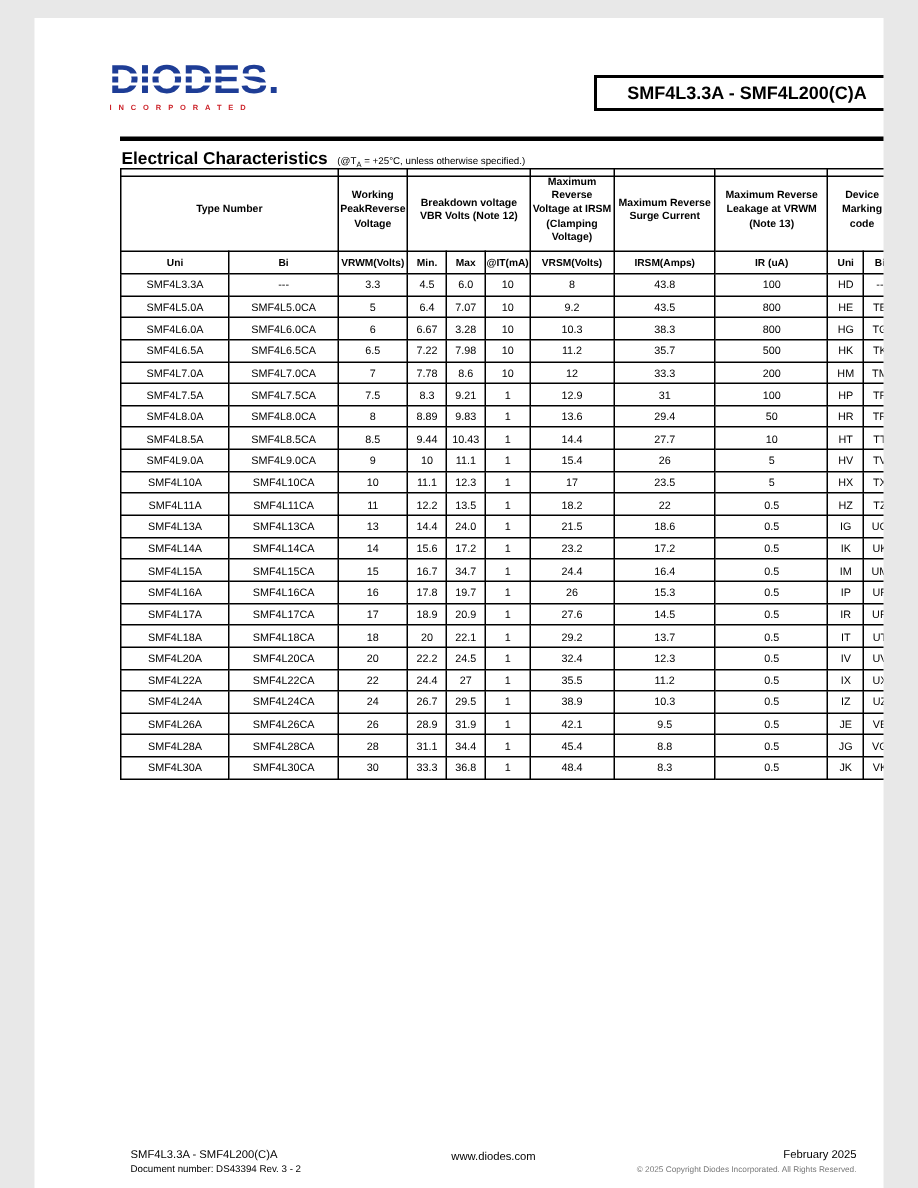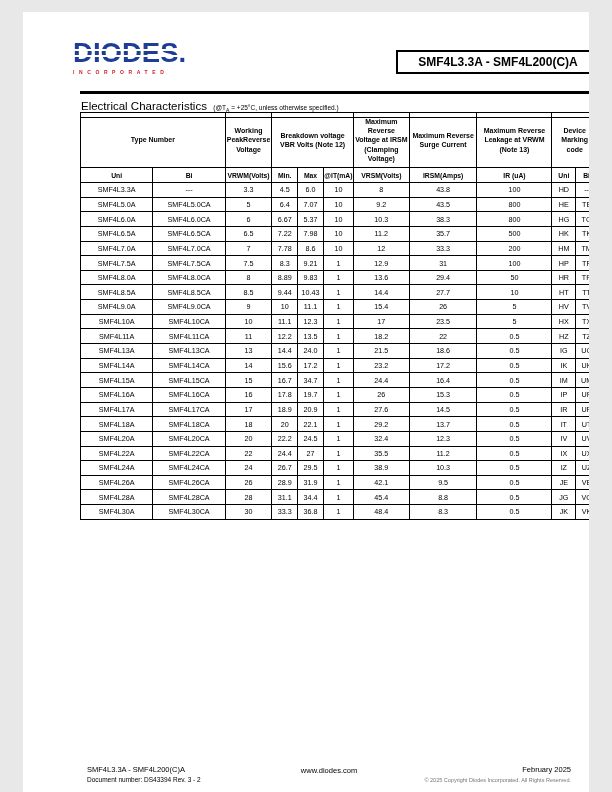--- a/index.html
+++ b/index.html
@@ -41,21 +41,21 @@
   }
 
   
   .section-head {
     position:absolute; left:57px; top:79px; width:518px;
     border-top:3px solid #000;
     border-bottom:1.5px solid #000;
     padding:2px 0 3px 1px;
     white-space:nowrap;
   }
-  .sec-title { font-size:11.5px; font-weight:normal; }
+  .sec-title { font-size:11.5px; font-weight:bold; }
   .sec-cond  { font-size:6.5px; margin-left:2px; }
   .sec-cond sub { font-size:5px; }
 
   
   table.ec {
     position:absolute; left:57px; top:100px; width:518px;
     border-collapse:collapse; table-layout:fixed;
     border:1.5px solid #000;
   }
   table.ec th, table.ec td {
@@ -158,21 +158,21 @@
           <td>43.5</td>
           <td>800</td>
           <td>HE</td>
           <td>TE</td>
         </tr>
         <tr>
           <td>SMF4L6.0A</td>
           <td>SMF4L6.0CA</td>
           <td>6</td>
           <td>6.67</td>
-          <td>5.37</td>
+          <td>3.28</td>
           <td>10</td>
           <td>10.3</td>
           <td>38.3</td>
           <td>800</td>
           <td>HG</td>
           <td>TG</td>
         </tr>
         <tr>
           <td>SMF4L6.5A</td>
           <td>SMF4L6.5CA</td>

